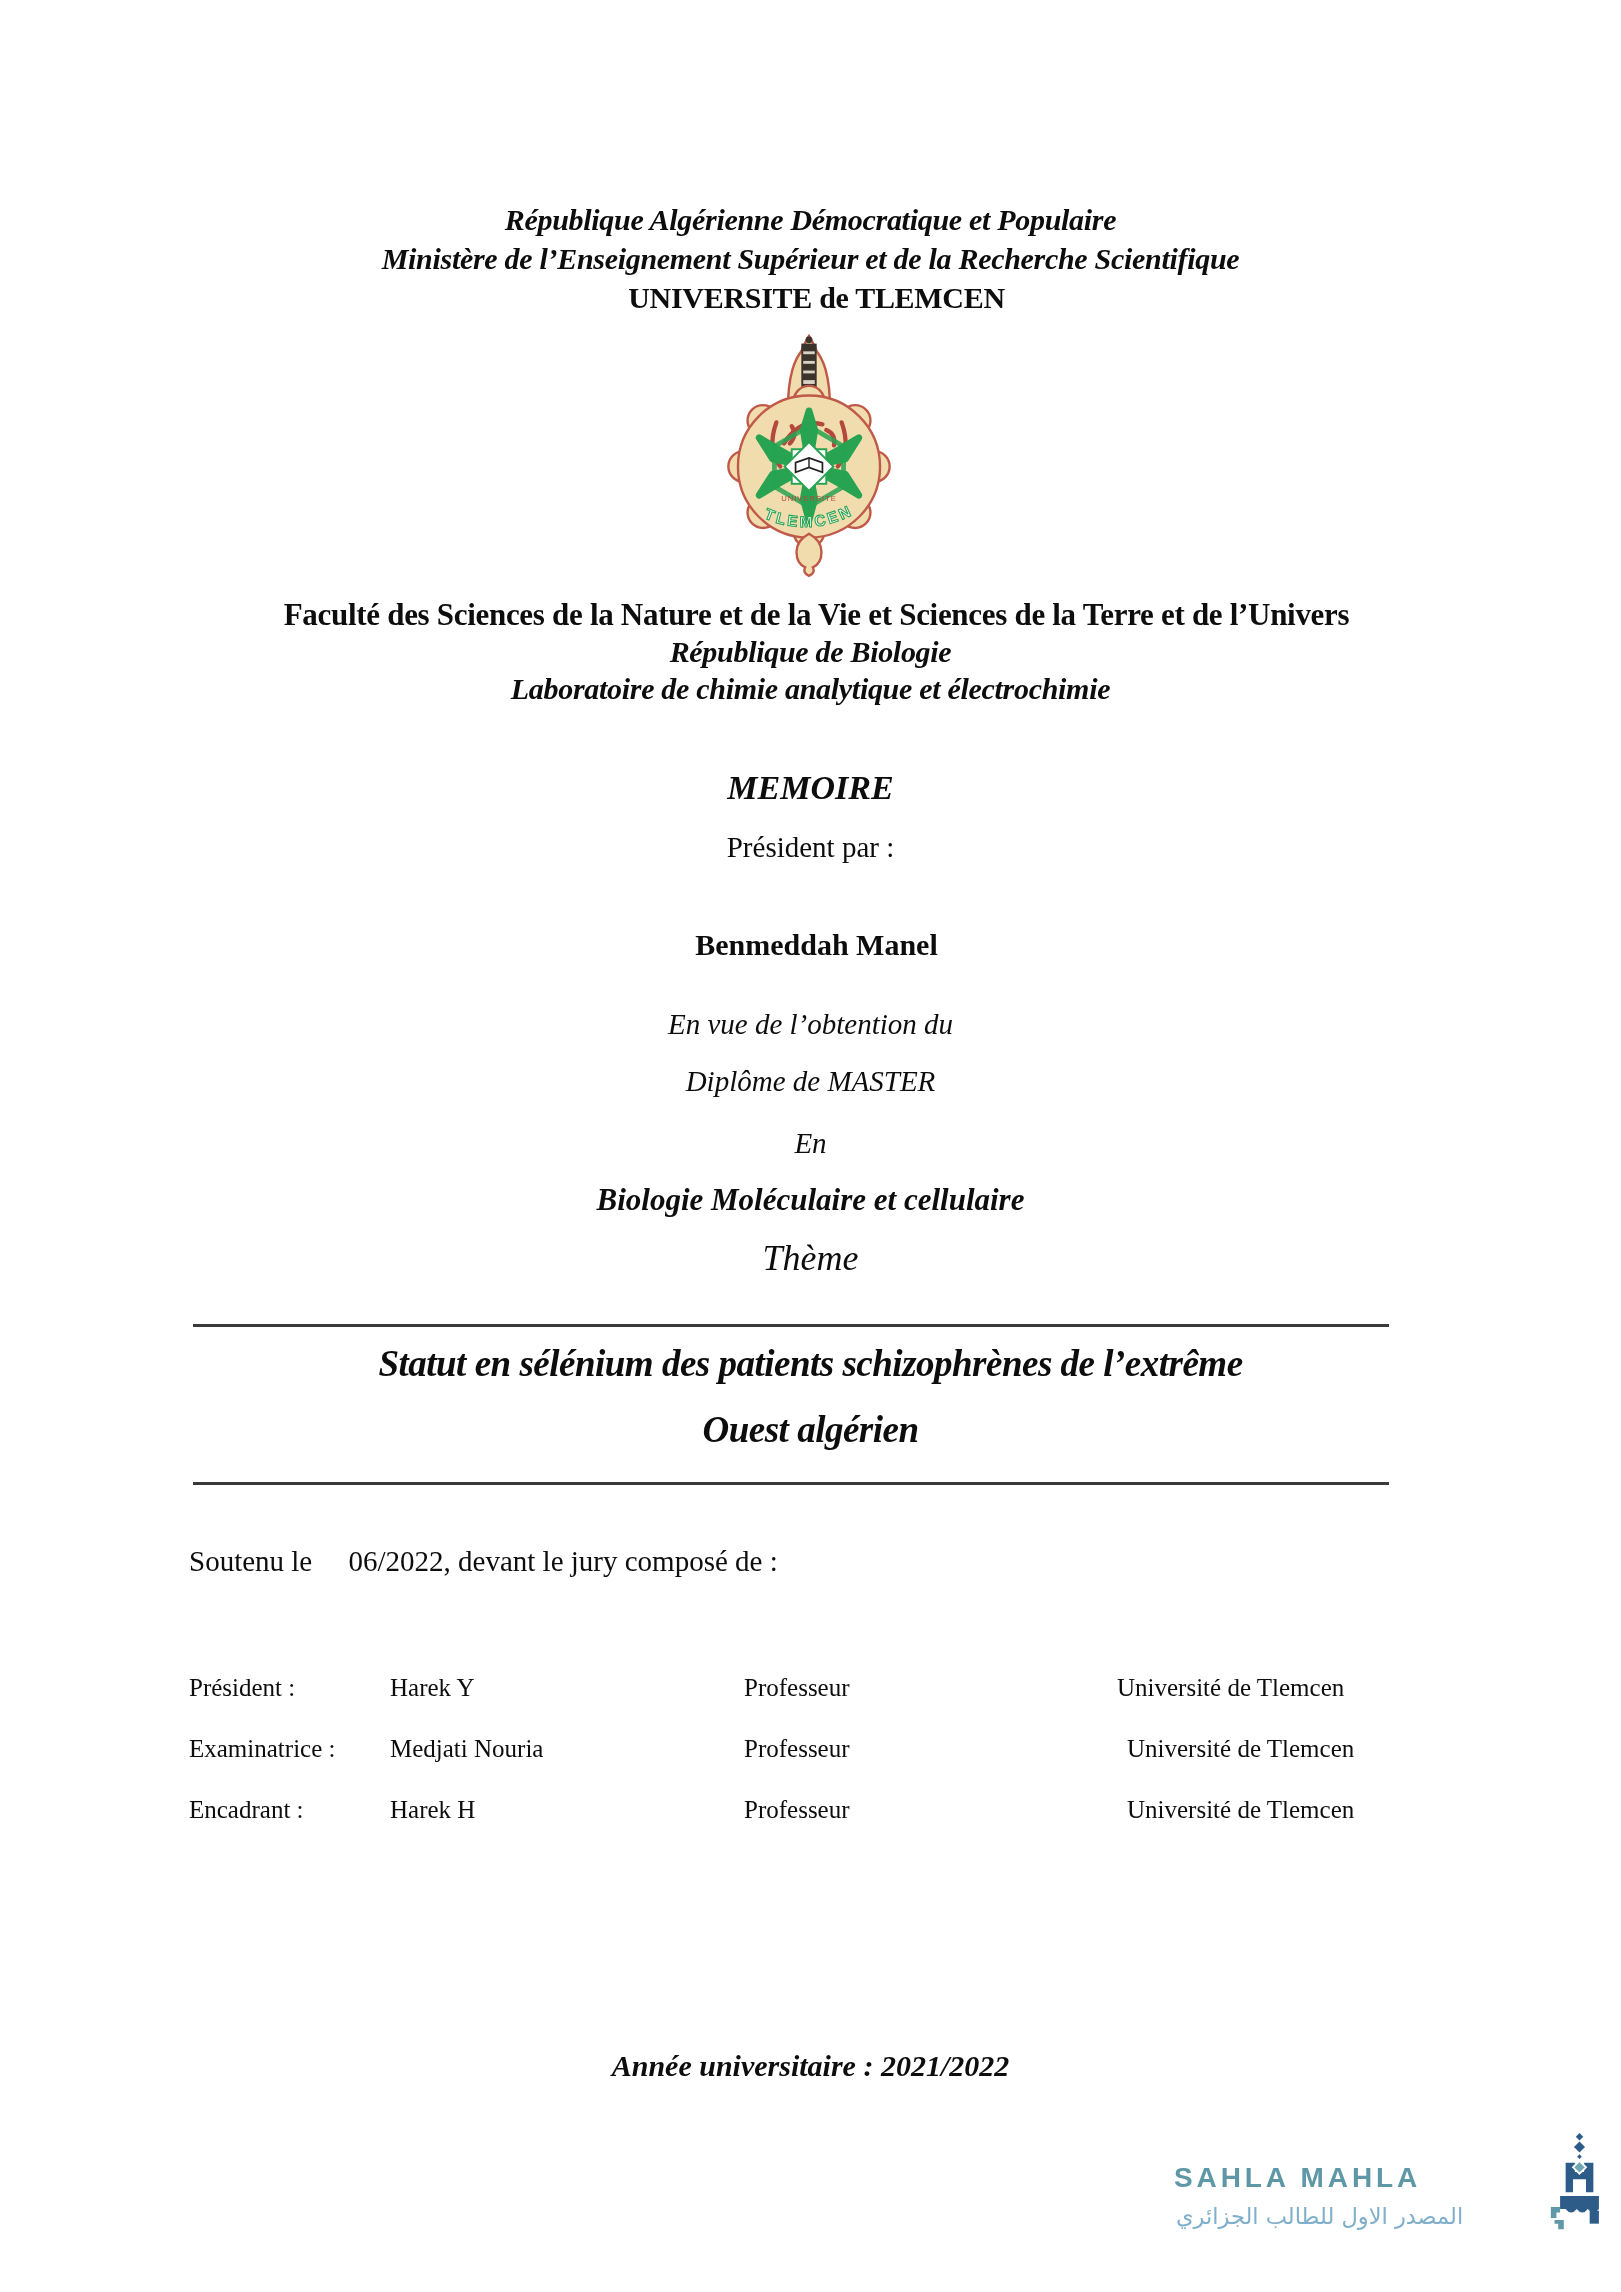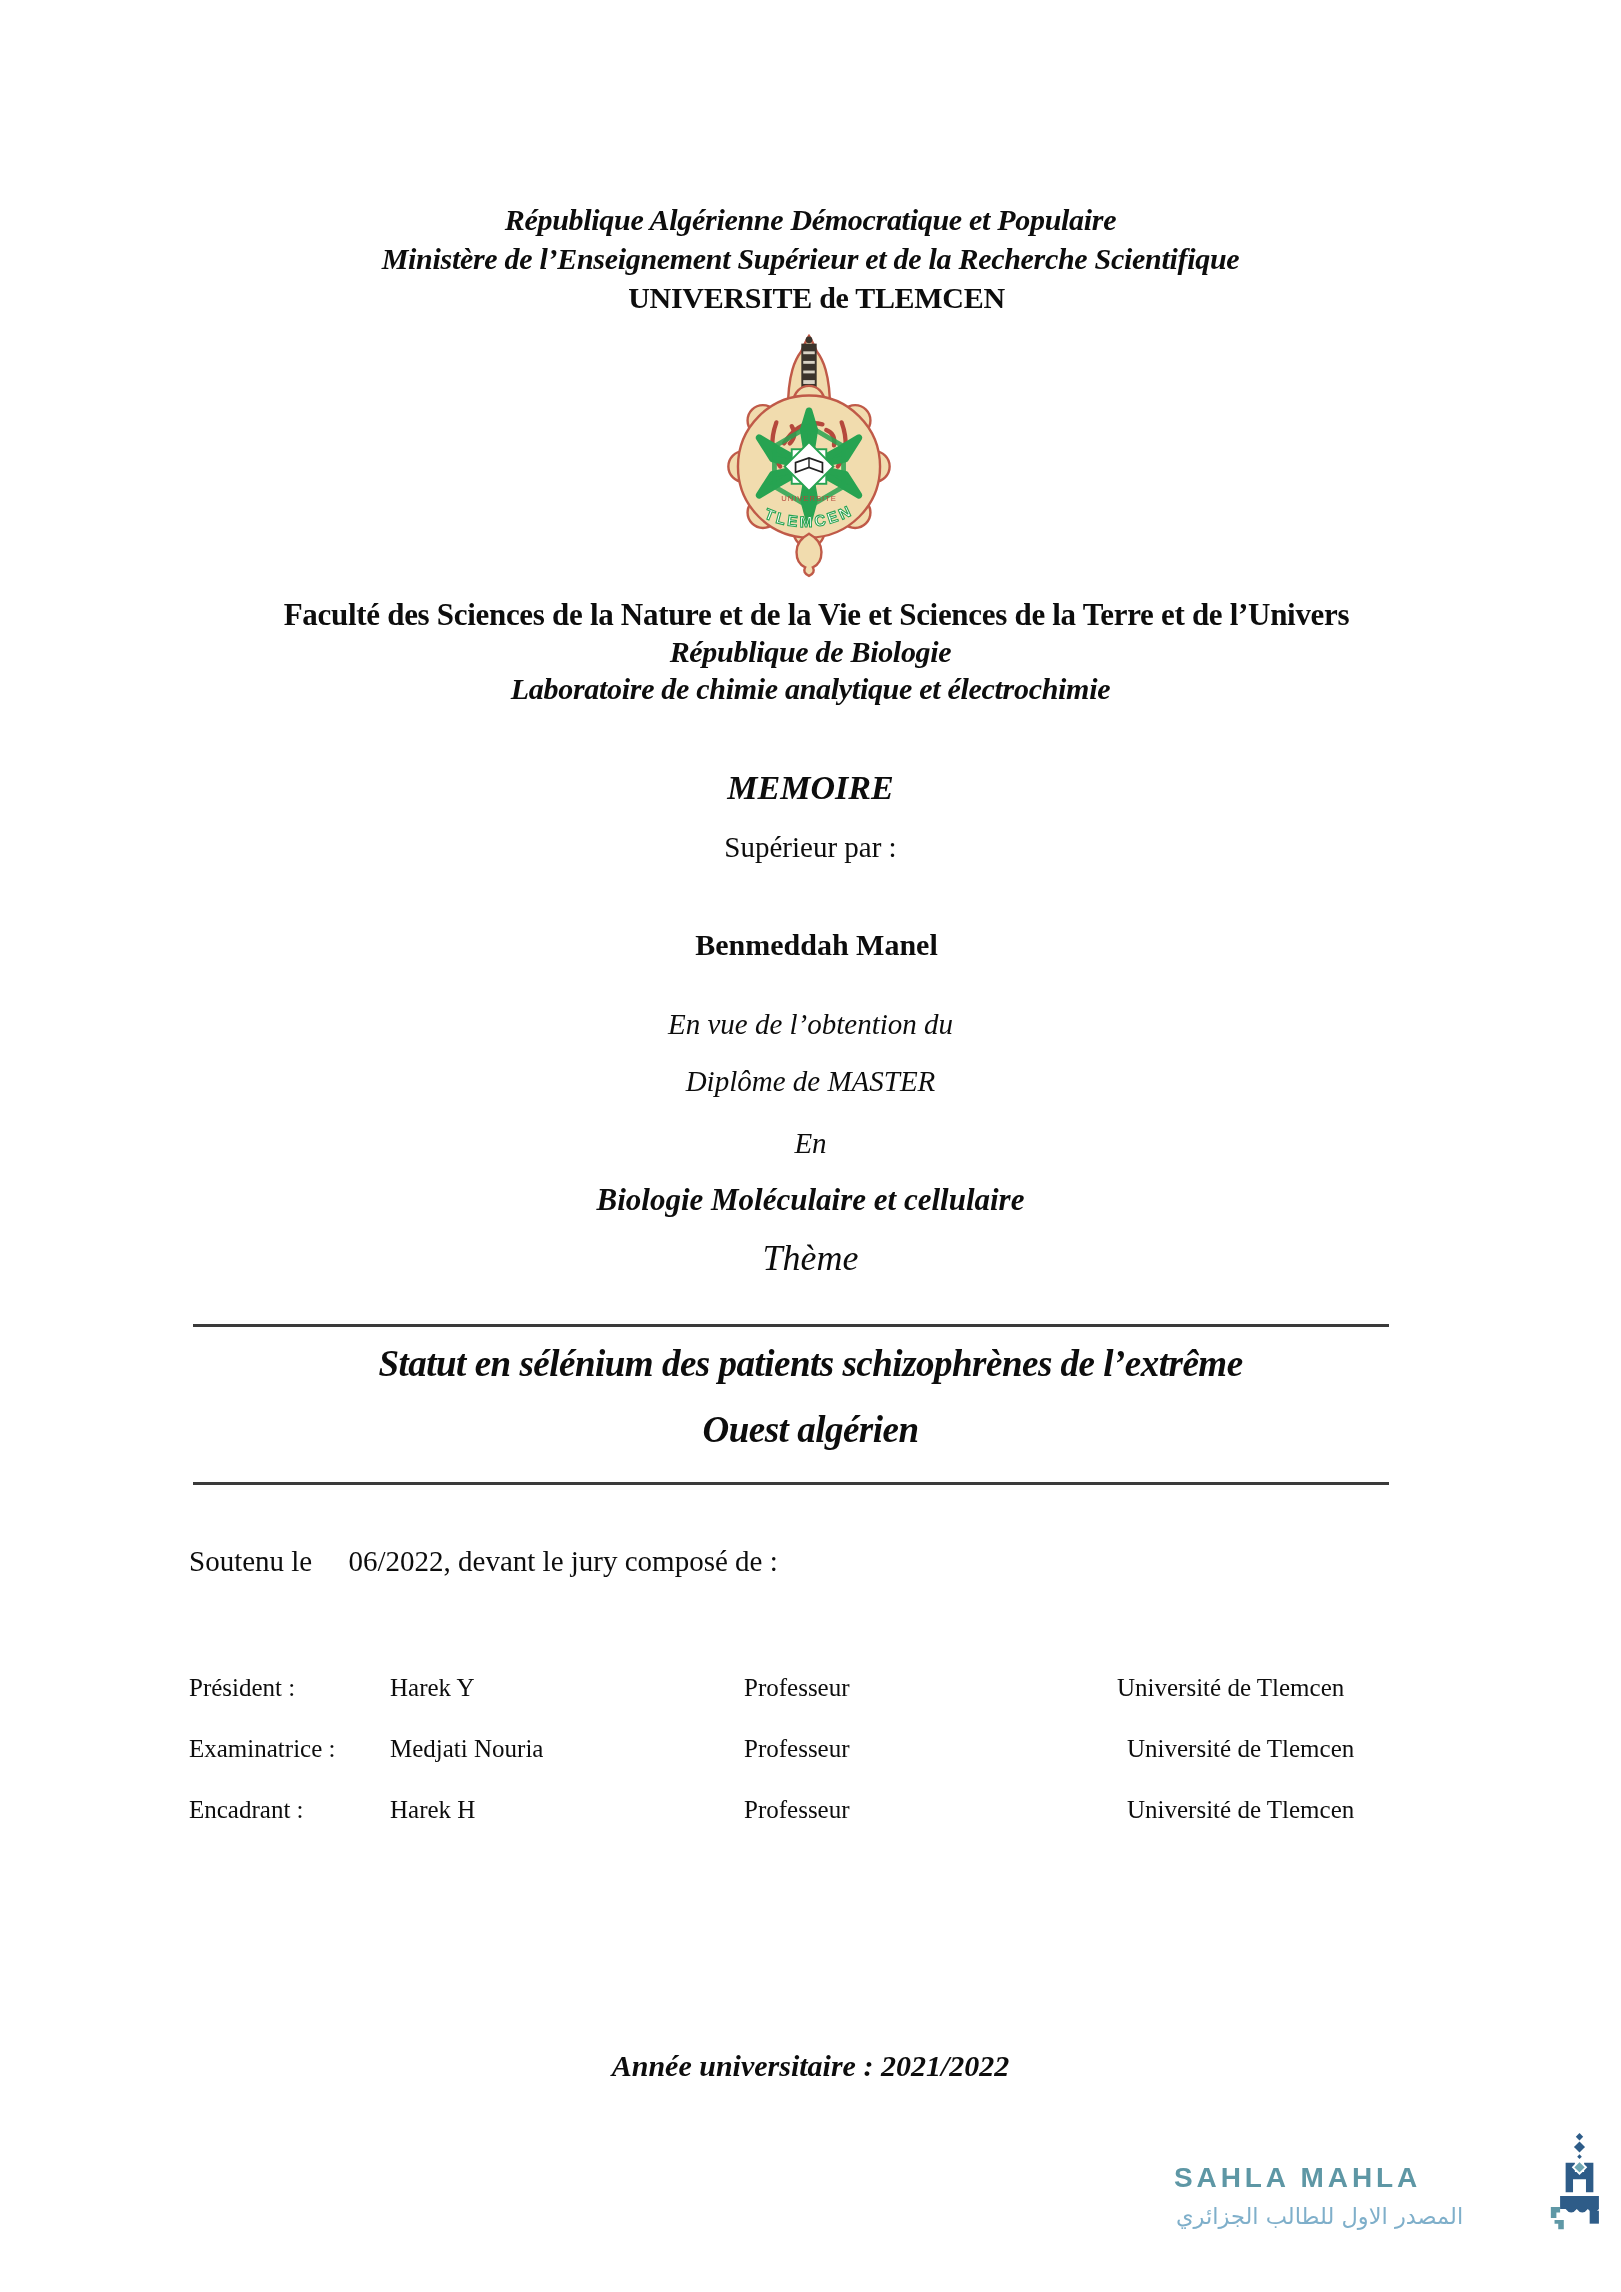--- a/index.html
+++ b/index.html
@@ -148,21 +148,21 @@
     <path d="M100,212 q-13,7 -13,19 q0,12 9,16 q-3,6 4,9 q7,-3 4,-9 q9,-4 9,-16 q0,-12 -13,-19 z" fill="#f1dcae" stroke="#c05a48" stroke-width="2.5"></path>
   </svg>
 
   <div class="centered faculty-block">
     <div class="b fac-line1">Faculté des Sciences de la Nature et de la Vie et Sciences de la Terre et de l’Univers</div>
     <div class="bi">République de Biologie</div>
     <div class="bi">Laboratoire de chimie analytique et électrochimie</div>
   </div>
 
   <div class="centered memoire-line bi">MEMOIRE</div>
-  <div class="centered presented-line">Supérieur par :</div>
+  <div class="centered presented-line">Président par :</div>
   <div class="centered author-1 b">Benmeddah Manel</div>
   <div class="centered purpose-line i">En vue de l’obtention du</div>
   <div class="centered diploma-line i">Diplôme de MASTER</div>
   <div class="centered in-line i">En</div>
   <div class="centered specialty-line bi">Biologie Moléculaire et cellulaire</div>
   <div class="centered theme-label i">Thème</div>
 
   <div class="rule rule-top"></div>
   <div class="centered thesis-title bi">
     <div>Statut en sélénium des patients schizophrènes de l’extrême</div>

